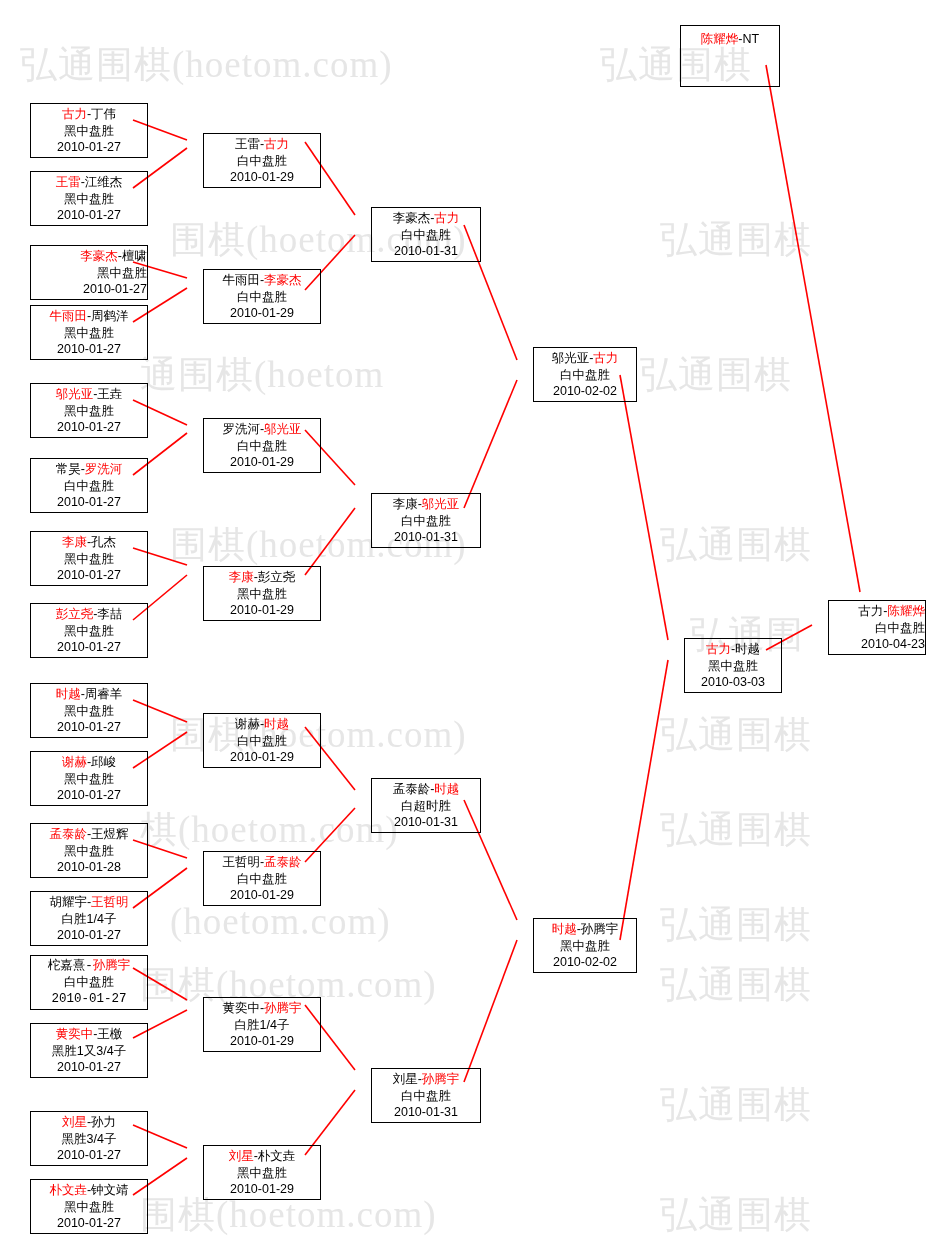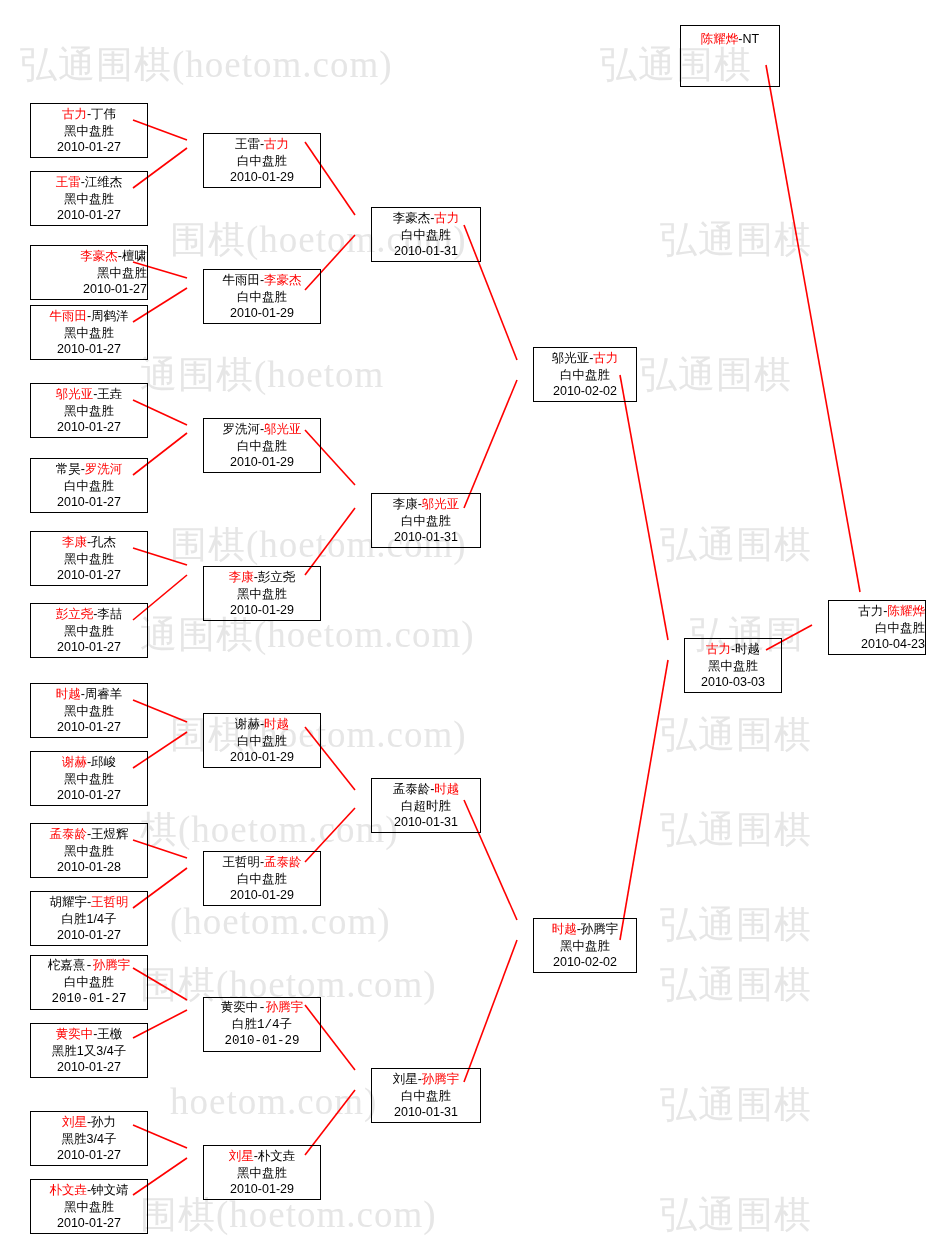--- a/index.html
+++ b/index.html
@@ -83,31 +83,29 @@
 
   <div id="watermark-layer">
       <div class="wm" style="left: 20px; top: 40px;">弘通围棋(hoetom.com)</div>
       <div class="wm" style="left: 600px; top: 40px;">弘通围棋</div>
       <div class="wm" style="left: 170px; top: 215px;">围棋(hoetom.com)</div>
       <div class="wm" style="left: 660px; top: 215px;">弘通围棋</div>
       <div class="wm" style="left: 140px; top: 350px;">通围棋(hoetom</div>
       <div class="wm" style="left: 640px; top: 350px;">弘通围棋</div>
       <div class="wm" style="left: 170px; top: 520px;">围棋(hoetom.com)</div>
       <div class="wm" style="left: 660px; top: 520px;">弘通围棋</div>
-      <div class="wm" style="left: 140px; top: 610px;">通围棋(hoetom.com)</div>
       <div class="wm" style="left: 690px; top: 610px; text-align: center;">弘通围</div>
       <div class="wm" style="left: 170px; top: 710px;">围棋(hoetom.com)</div>
       <div class="wm" style="left: 660px; top: 710px;">弘通围棋</div>
       <div class="wm" style="left: 140px; top: 805px;">棋(hoetom.com)</div>
       <div class="wm" style="left: 660px; top: 805px;">弘通围棋</div>
       <div class="wm" style="left: 170px; top: 900px;">(hoetom.com)</div>
       <div class="wm" style="left: 660px; top: 900px;">弘通围棋</div>
       <div class="wm" style="left: 140px; top: 960px;">围棋(hoetom.com)</div>
       <div class="wm" style="left: 660px; top: 960px;">弘通围棋</div>
-      <div class="wm" style="left: 170px; top: 1080px;">hoetom.com)</div>
       <div class="wm" style="left: 660px; top: 1080px;">弘通围棋</div>
       <div class="wm" style="left: 140px; top: 1190px;">围棋(hoetom.com)</div>
       <div class="wm" style="left: 660px; top: 1190px;">弘通围棋</div>
     </div>
 
   <svg id="lines-layer" width="932" height="1237">
     <g stroke="#ff0000" stroke-width="1.6" fill="none">
 
       <path d="M133,120 L187,140"></path>
       <path d="M133,188 L187,148"></path>
@@ -259,21 +257,21 @@
       <div class="match r2" style="left: 187px; top: 698px;">
         <span class="ln"><span class="blk">谢赫</span><span class="blk">-</span><span class="red">时越</span></span>
         <span class="ln">白中盘胜</span>
         <span class="ln">2010-01-29</span>
       </div>
       <div class="match r2" style="left: 187px; top: 836px;">
         <span class="ln"><span class="blk">王哲明</span><span class="blk">-</span><span class="red">孟泰龄</span></span>
         <span class="ln">白中盘胜</span>
         <span class="ln">2010-01-29</span>
       </div>
-      <div class="match r2" style="left: 187px; top: 982px; font-family: Liberation Mono, monospace;">
+      <div class="match r2" style="left: 187px; top: 982px;">
         <span class="ln"><span class="blk">黄奕中</span><span class="blk">-</span><span class="red">孙腾宇</span></span>
         <span class="ln">白胜1/4子</span>
         <span class="ln">2010-01-29</span>
       </div>
       <div class="match r2" style="left: 187px; top: 1130px;">
         <span class="ln"><span class="red">刘星</span><span class="blk">-</span><span class="blk">朴文垚</span></span>
         <span class="ln">黑中盘胜</span>
         <span class="ln">2010-01-29</span>
       </div>
       <div class="match r3" style="left: 355px; top: 192px;">

